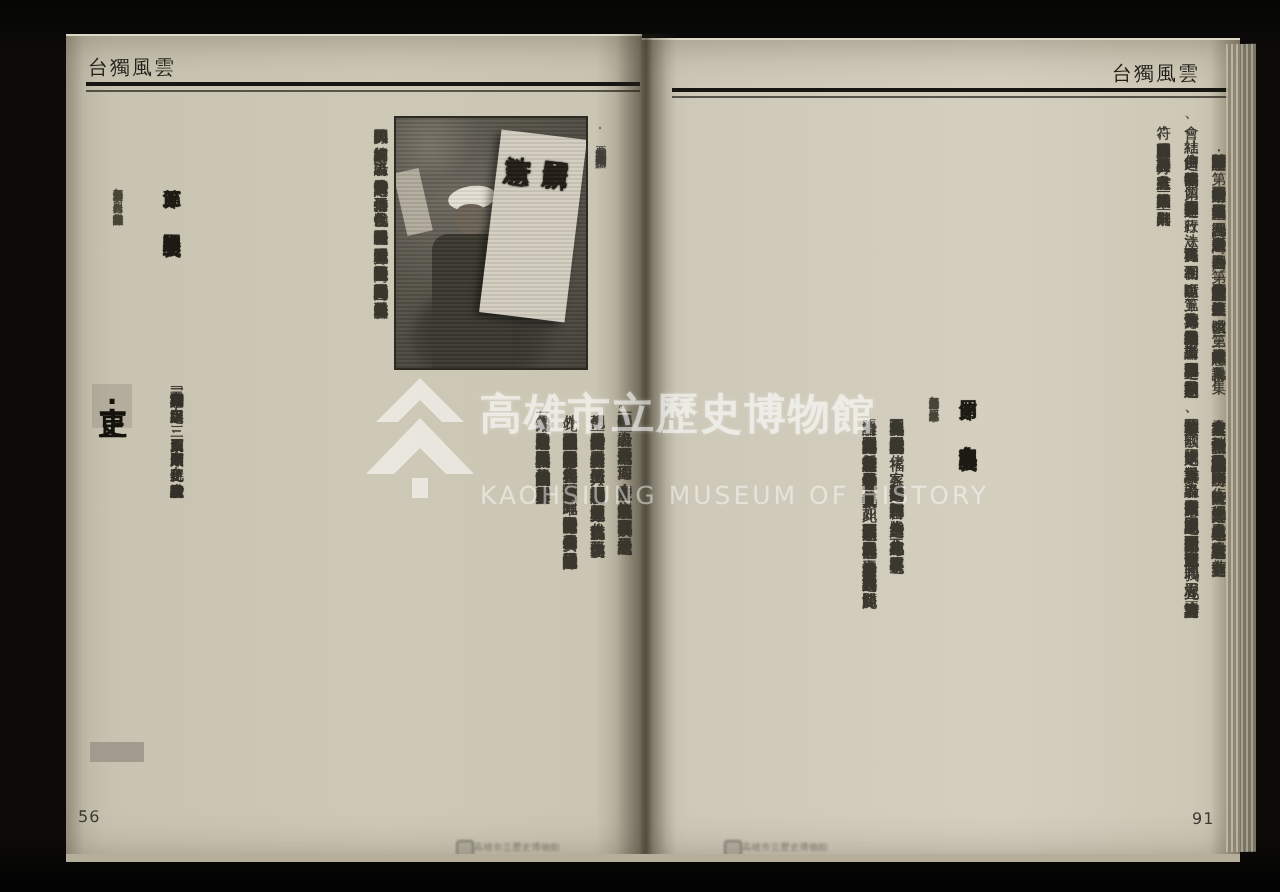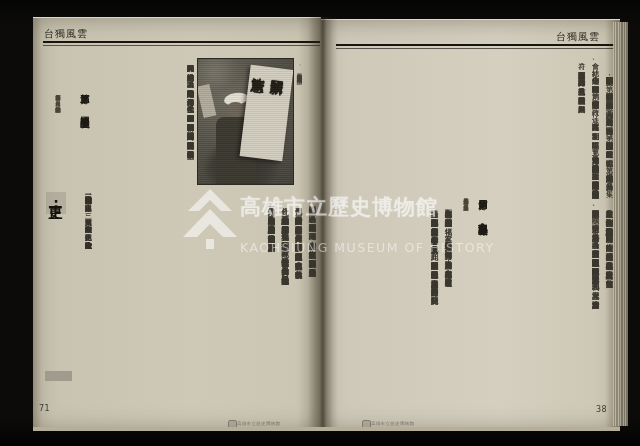--- a/index.html
+++ b/index.html
@@ -128,21 +128,21 @@
       <div class="corr-label">更正:</div>
       <div class="vtext corr-text">本報第二五四期「台灣共和國憲法草案」一文,因排版之誤,三、四兩頁第五、六兩圖順序顛倒,特此更正,並向作者許世楷先生及讀者致歉。</div>
       <div class="corr-bar"></div>
     </div>
 
     <div class="stamp" style="left:195px;top:402px;">
       <div class="stamp-mark"></div>
       <div class="stamp-text">高雄市立歷史博物館</div>
     </div>
 
-    <div class="pagenum" style="left:6px;top:386px;">71</div>
+    <div class="pagenum" style="left:6px;top:386px;">56</div>
   </div>
 
   <div class="page page-right">
     <div class="header abs" style="right:20px;top:10px;">台獨風雲</div>
     <div class="rule" style="left:15px;top:24px;width:278px;height:2.2px;"></div>
     <div class="rule" style="left:15px;top:28px;width:278px;height:.8px;opacity:.65;"></div>
 
     <div class="vtext body-md-wide abs" style="left:15px;top:37px;width:280px;height:128px;">　　關於憲法草案的要點如下:第一、台灣為主權獨立的國家,主權屬於國民全體,凡認同台灣、願意效忠台灣者,皆為台灣國民。第二、新憲法應由台灣住民普選產生的制憲會議制定,並經住民投票複決,以昭大信。第三、憲法應保障基本人權,舉凡言論、集會、結社、信仰之自由,非依法律不得限制。第四、中央政府採三權分立之制,行政、立法、司法各司其職,相互制衡,以防專斷。第五、地方自治應予落實,各級行政首長均由人民直接選舉產生。論者並指出,凡此原則皆本於國民主權之理念,與世界民主憲政之潮流相符,足為建國藍圖之張本。其後各方討論熱烈,意見雖有出入,然於國民主權一點,則無異辭。</div>
 
     <div class="vtext body-md abs" style="left:175px;top:169px;width:120px;height:222px;">　　草案全文發表之後,海內外報刊多所轉載,識者咸認為此乃台灣人民追求民主憲政之具體表現。雖因時局所限,一時未能實行,然其揭櫫之理念,已在人心之中生根發芽,對日後憲政改革之討論,實有啟迪之功。
@@ -152,21 +152,21 @@
     <div class="vtext note-v abs" style="left:136px;top:175px;width:12px;height:100px;">本節要旨引自原刊第二編各章,文字悉照原文照錄。</div>
 
     <div class="vtext body-md abs" style="left:13px;top:169px;width:121px;height:222px;">　　文化集團互尊主義者,謂台灣社會由多種文化集團組成,福佬、客家、原住民與戰後移入之各省人士,語言風俗雖有不同,然皆為台灣之主人,彼此應互相尊重,不得有歧視壓迫之事。
 　　論者主張,各集團之語言文化均應受到保障,學校教育應兼採各族語言,大眾傳播亦應給予各族群平等之機會,使各文化得以並存共榮。如此,則族群之間的猜忌可以消弭,全體住民乃能同心協力,共建和平進步之新社會。其後「四大族群」之說風行一時,即濫觴於此。</div>
 
     <div class="stamp" style="left:41px;top:400px;">
       <div class="stamp-mark"></div>
       <div class="stamp-text">高雄市立歷史博物館</div>
     </div>
 
-    <div class="pagenum" style="left:275px;top:385px;">38</div>
+    <div class="pagenum" style="left:275px;top:385px;">91</div>
   </div>
 
   <div class="gutter"></div>
   <div class="fore-edge"></div>
   <div class="bottom-edge"></div>
 
   <div class="wm">
     <svg class="wm-logo" width="56" height="64" viewBox="0 0 56 64">
       <g fill="rgba(255,255,255,0.55)">
         <path d="M28 2 L50 24 L39 24 L28 13 L17 24 L6 24 Z"></path>

